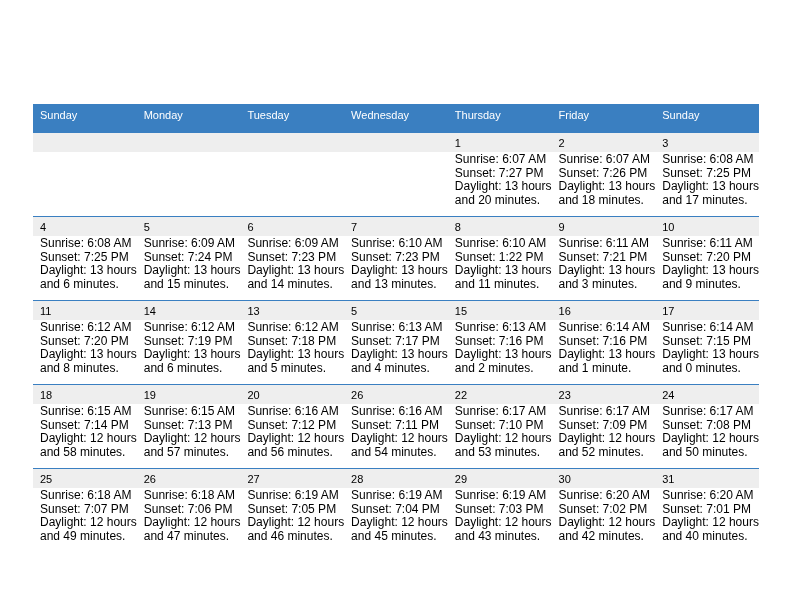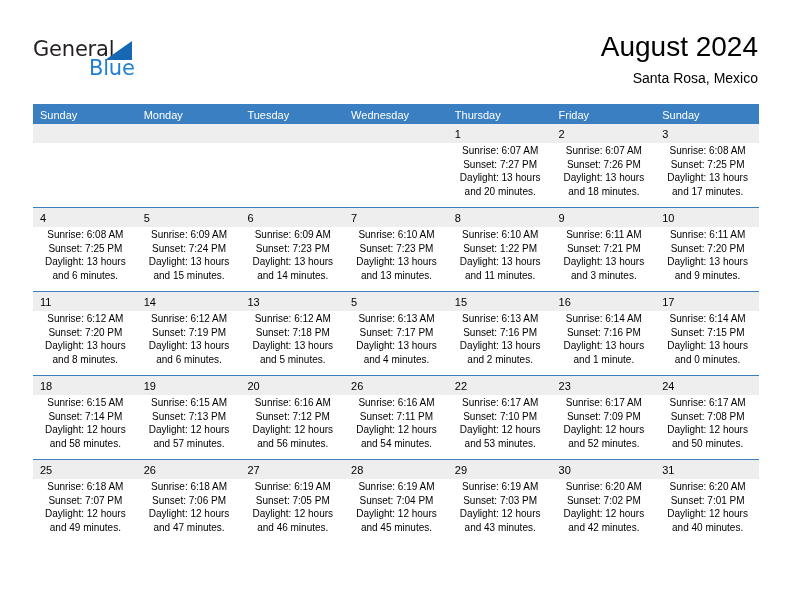--- a/index.html
+++ b/index.html
@@ -99,21 +99,21 @@
     border-collapse: collapse;
     table-layout: fixed;
   }
 
   .dow-row th {
     background: #3a7fc1;
     color: #ffffff;
     font-size: 11px;
     font-weight: normal;
     text-align: left;
-    padding: 5px 0 2px 7px;
+    padding: 5px 0 11px 7px;
     height: 11px;
     border: none;
   }
 
   .week-row td {
     vertical-align: top;
     padding: 0;
     border-top: 1px solid #3a7fc1;
     background: #ffffff;
     height: 83px;
@@ -140,48 +140,33 @@
     font-size: 11px;
     color: #000000;
     padding: 4px 0 0 7px;
     line-height: 12px;
     height: 15px;
     box-sizing: border-box;
   }
   .cell-lines {
     position: relative;
     padding: 5px 6px 0 7px;
-    font-size: 10px;
+    font-size: 12px;
     line-height: 13.6px;
     color: #000000;
-    text-align: center;
   }
   .cell-lines div {
     white-space: nowrap;
   }
 </style>
 </head>
 <body>
 
 <div class="page">
 
-  <div class="header">
-
-    <div class="logo">
-      <span class="logo-general">General</span>
-      <span class="logo-triangle"></span>
-      <span class="logo-blue">Blue</span>
-    </div>
-
-    <div class="title-block">
-      <div class="cal-title">August 2024</div>
-      <div class="cal-subtitle">Santa Rosa, Mexico</div>
-    </div>
-
-  </div>
 
   <table class="calendar">
     <thead>
       <tr class="dow-row">
         <th>Sunday</th>
         <th>Monday</th>
         <th>Tuesday</th>
         <th>Wednesday</th>
         <th>Thursday</th>
         <th>Friday</th>

